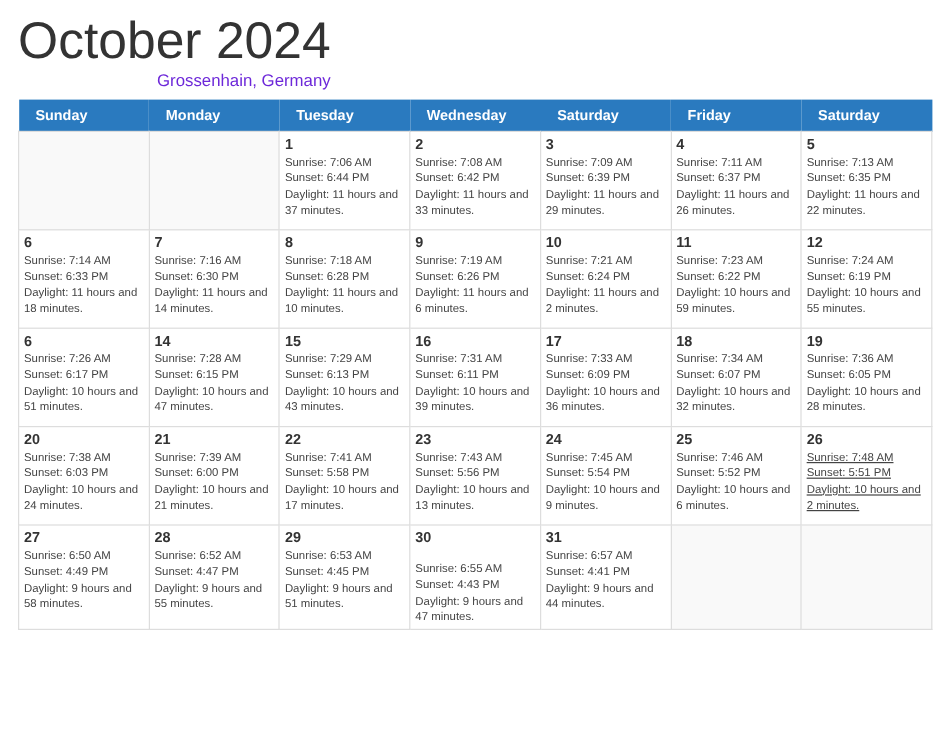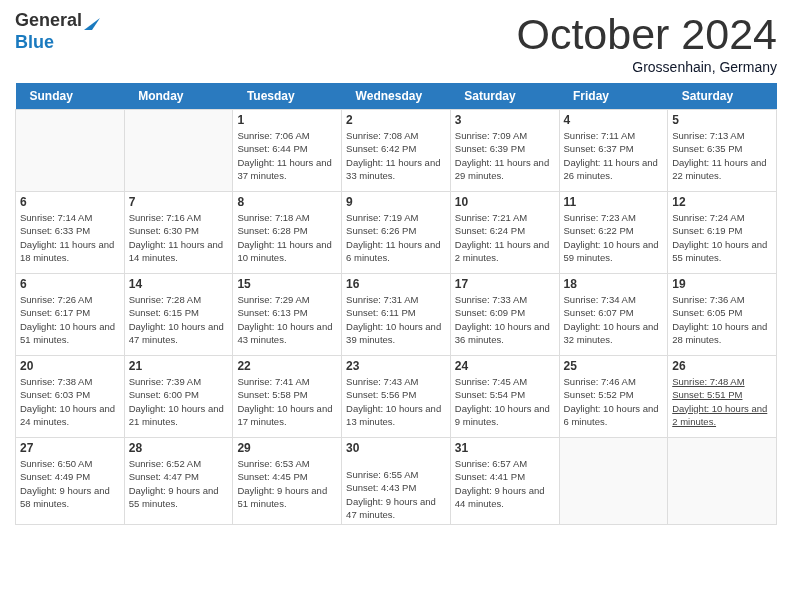--- a/index.html
+++ b/index.html
@@ -27,21 +27,21 @@
     .title-area {
       text-align: right;
     }
     .month-title {
       font-size: 43px;
       font-weight: normal;
       color: #333;
     }
     .location {
       font-size: 14px;
-      color: #0f172a;
+      color: #6d28d9;
     }
     table {
       width: 100%;
       border-collapse: collapse;
       table-layout: fixed;
     }
     th {
       background: #2a7abf;
       color: #fff;
       font-size: 12px;
@@ -74,31 +74,20 @@
     }
     tr:last-child td {
       height: 75px;
     }
   </style>
 </head>
 <body>
 
 <div class="container">
   <div class="header">
-    <div class="logo">
-      <div style="line-height:1.2;">
-        <div style="display:flex;align-items:center;">
-          <span style="font-size:18px;font-weight:bold;color:#333;">General</span>
-          <svg width="16" height="20" viewBox="0 0 16 20" style="margin-left:2px;margin-top:-2px;">
-            <polygon points="0,20 16,8 8,20" fill="#1a7abf"></polygon>
-          </svg>
-        </div>
-        <span style="font-size:18px;font-weight:bold;color:#1a7abf;">Blue</span>
-      </div>
-    </div>
     <div class="title-area">
       <div class="month-title">October 2024</div>
       <div class="location">Grossenhain, Germany</div>
     </div>
   </div>
 
   <table>
     <thead>
       <tr>
         <th>Sunday</th>

